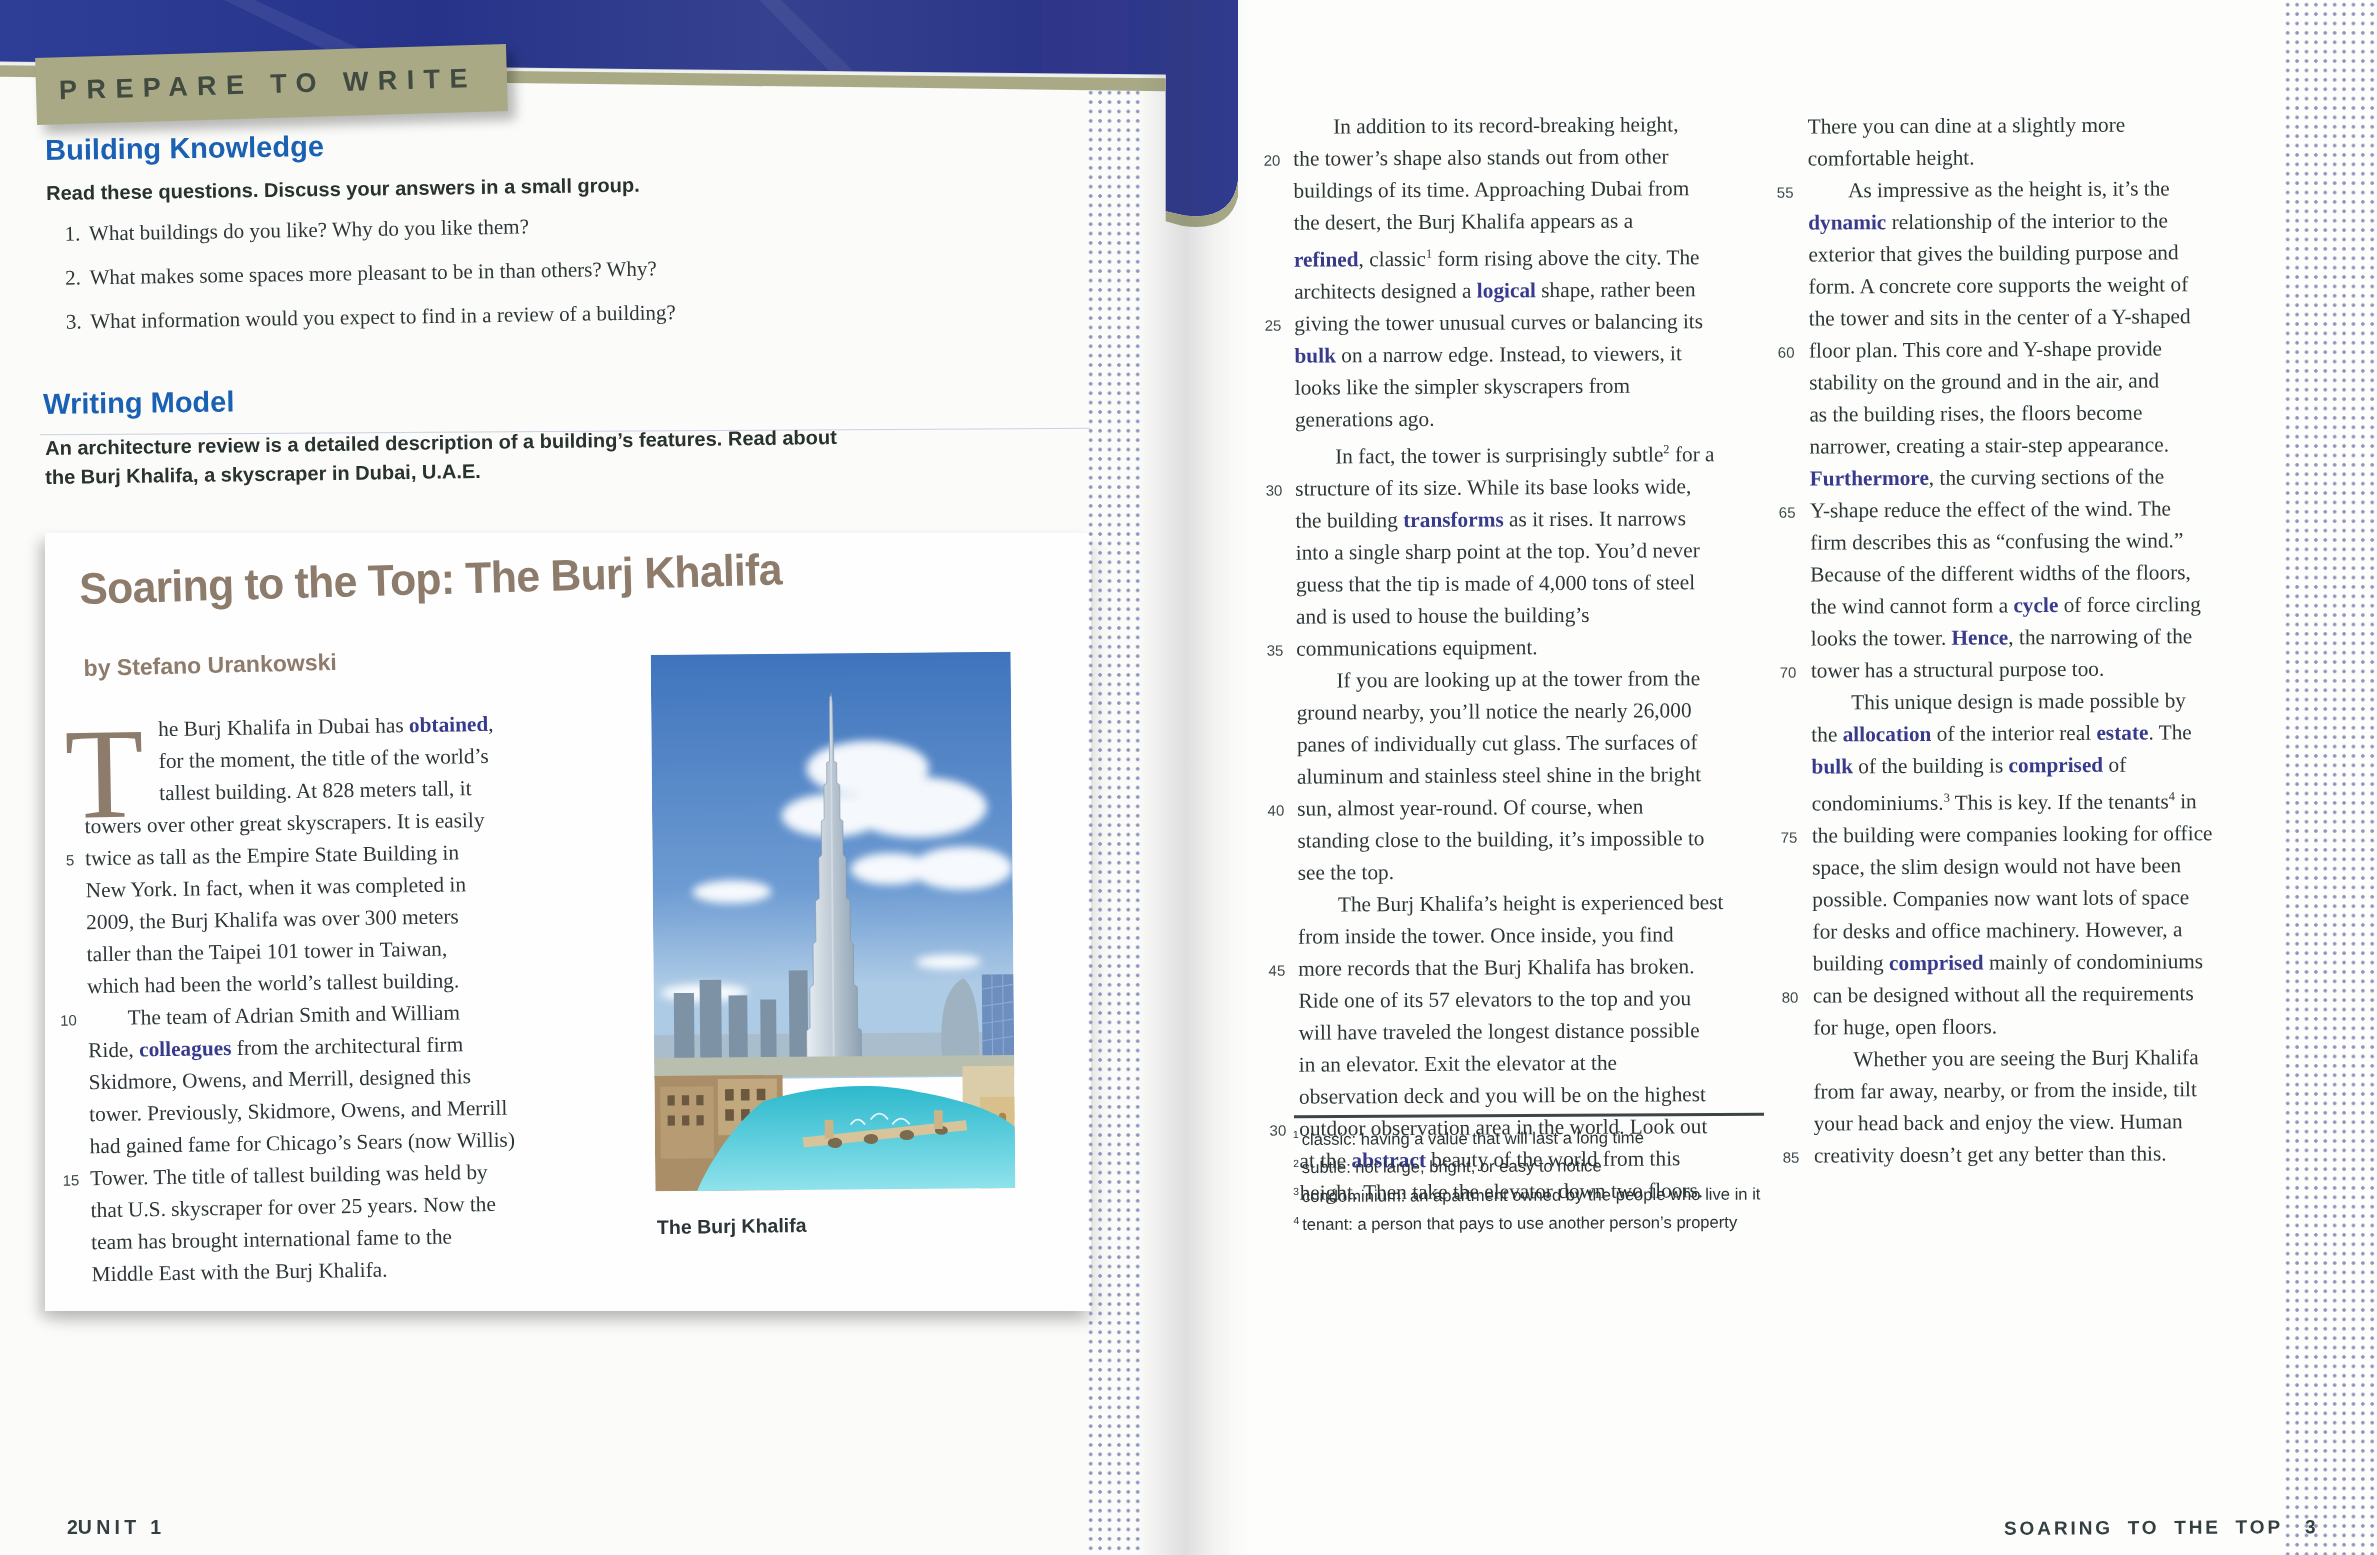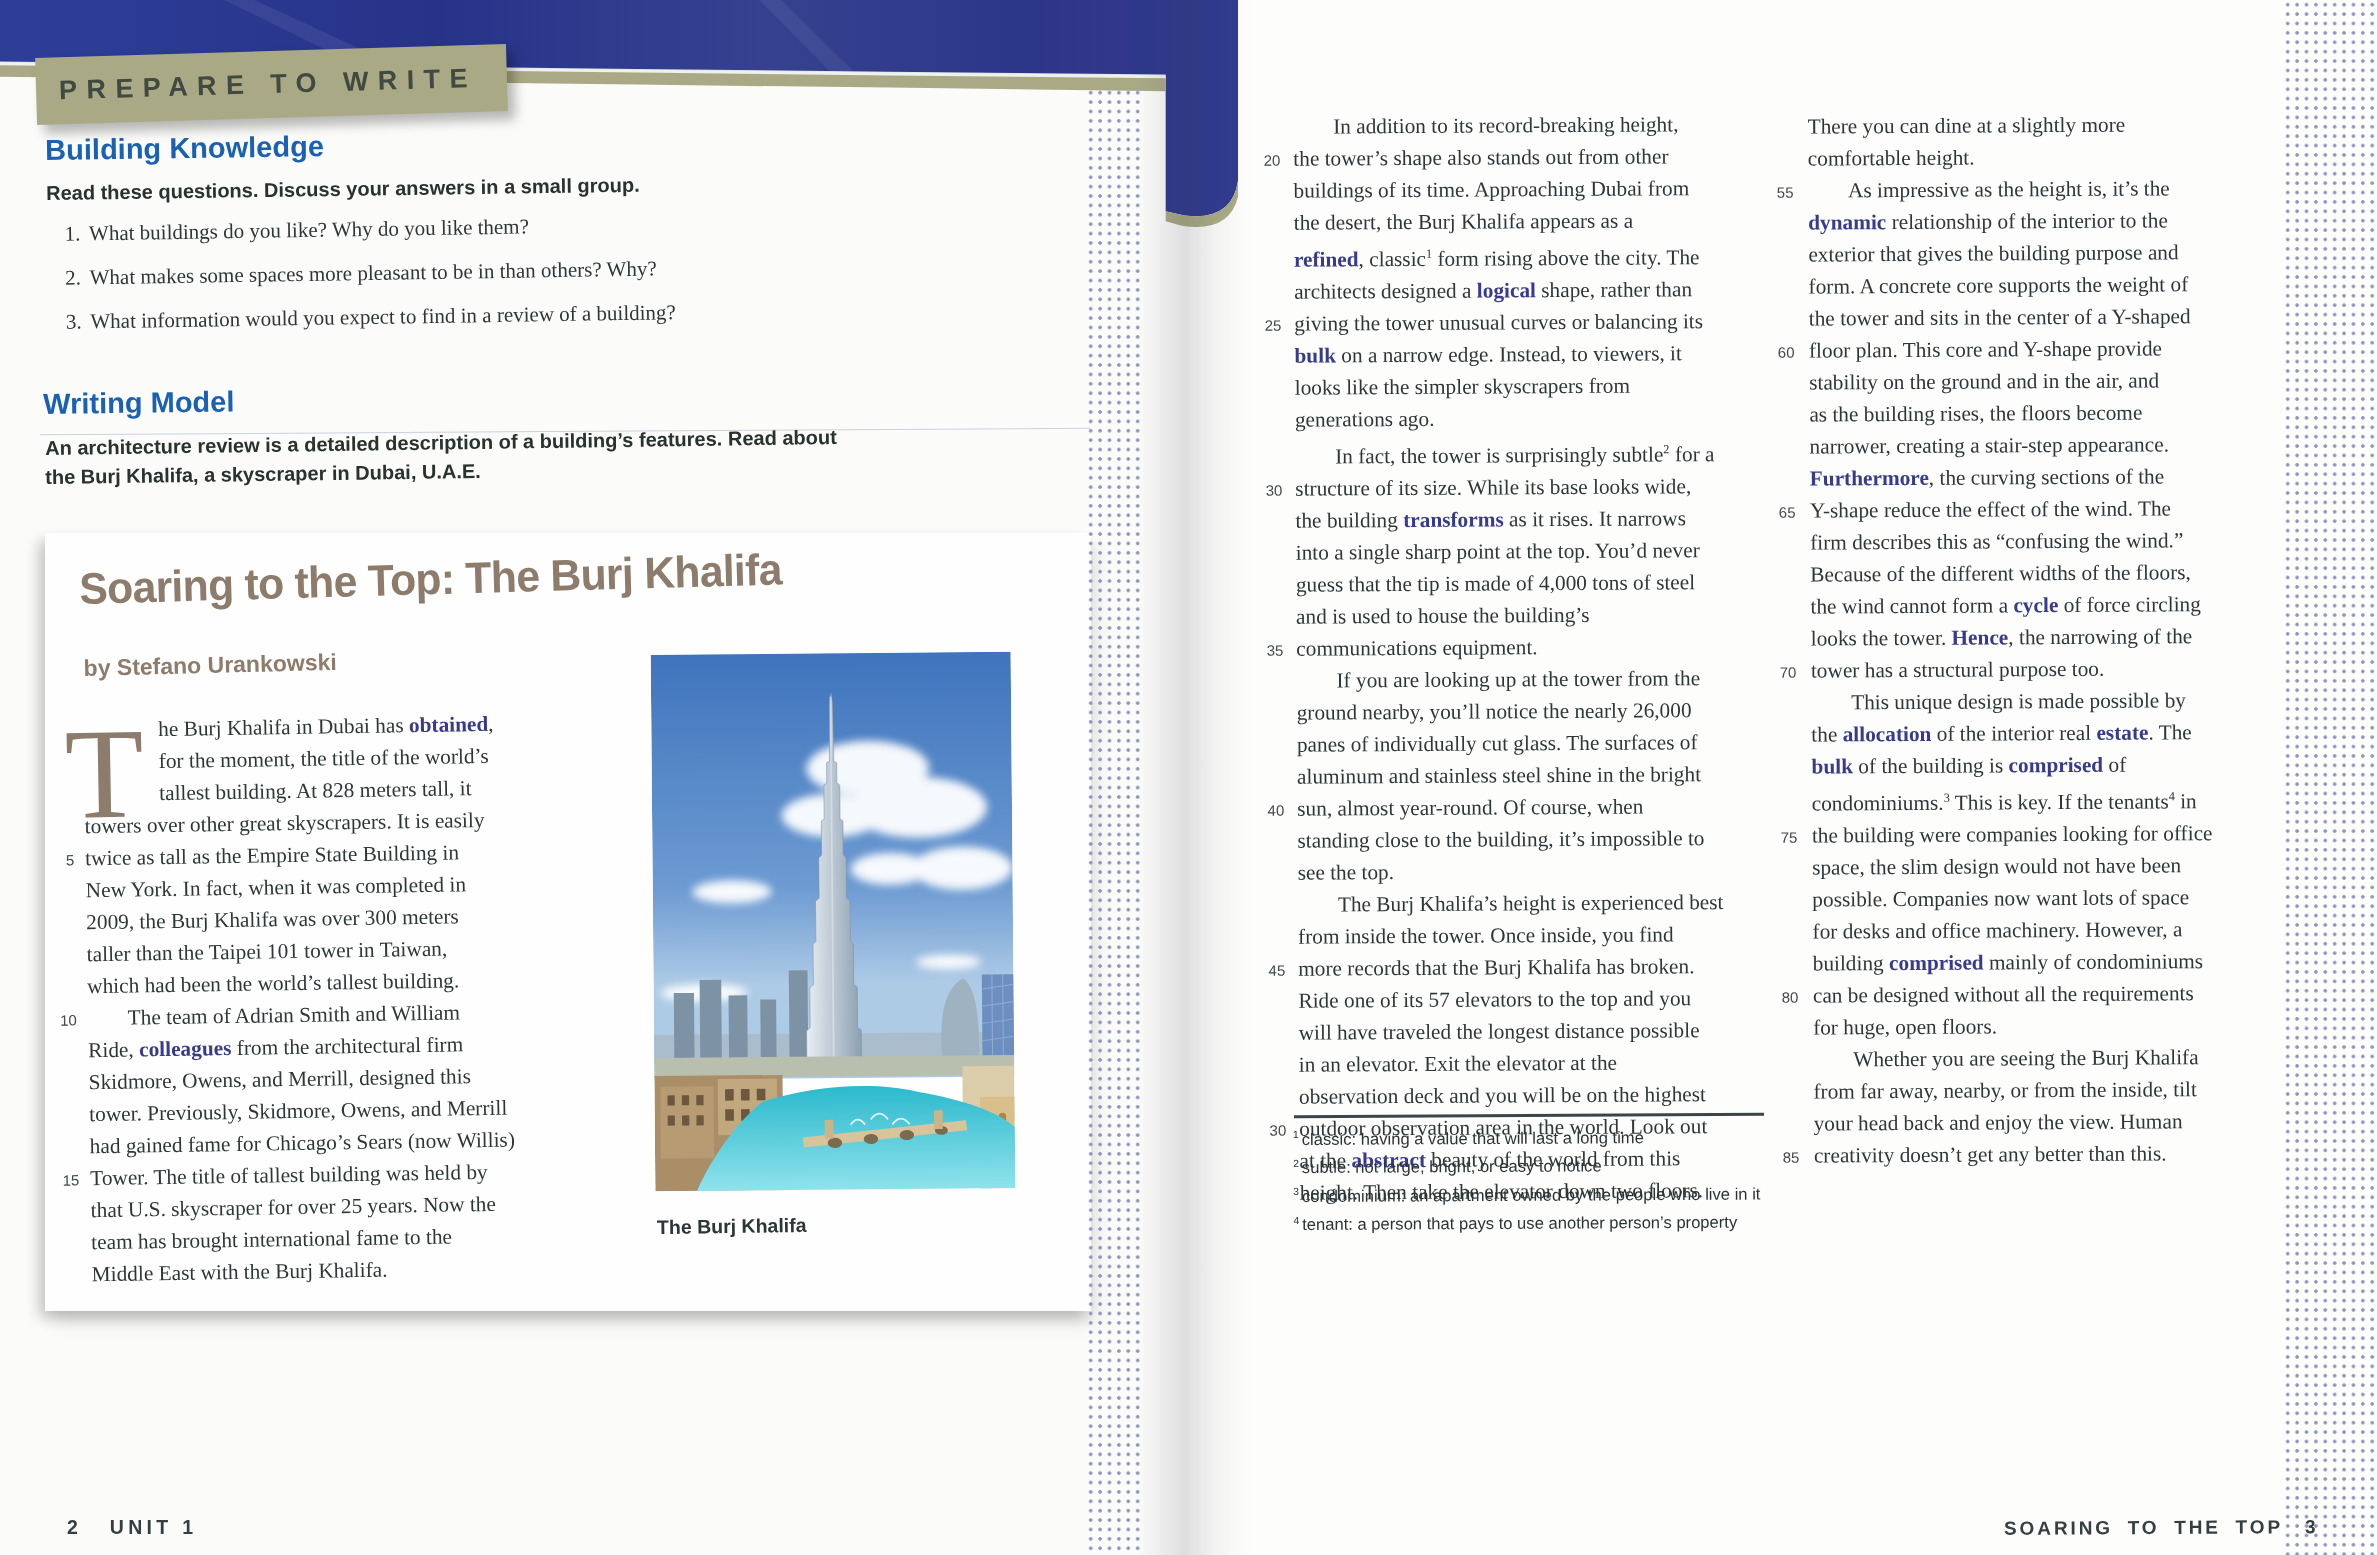--- a/index.html
+++ b/index.html
@@ -86,21 +86,21 @@
            transform:rotate(-0.3deg);}
   .fn-list{position:absolute;left:1293px;top:1124px;transform:rotate(-0.3deg);transform-origin:left top;}
   .fn-list .line{line-height:22px;}
   .fn-list .ltxt{font-family:"Liberation Sans",sans-serif;font-size:16.6px;color:#2b3335;}
   .fn-list sup{font-size:0.62em;padding-right:2.9px;}
 
   
   .footer{position:absolute;font-family:"Liberation Sans",sans-serif;font-weight:bold;
           color:#343f41;font-size:19.5px;}
   .footer-left{left:67px;top:1516px;}
-  .footer-left .unit{margin-left:32px;letter-spacing:4.3px;}
+  .footer-left .unit{letter-spacing:4.3px;}
   .footer-right{left:2004px;top:1517px;font-size:19px;transform:rotate(-0.3deg);}
   .footer-right .ftitle{letter-spacing:2.9px;word-spacing:6.5px;}
   .footer-right .fnum{margin-left:22px;}
 </style>
 </head>
 <body>
 
 <div class="canvas">
 
   <div class="rpage-bg"></div>
@@ -269,21 +269,21 @@
     </svg>
   </div>
   <div class="photo-caption">The Burj Khalifa</div>
 
   <div class="rcol rcol1">
       <div class="line ind"><span class="lnum"></span><span class="ltxt"><span>In addition to its record-breaking height,</span></span></div>
       <div class="line"><span class="lnum">20</span><span class="ltxt"><span>the tower’s shape also stands out from other</span></span></div>
       <div class="line"><span class="lnum"></span><span class="ltxt"><span>buildings of its time. Approaching Dubai from</span></span></div>
       <div class="line"><span class="lnum"></span><span class="ltxt"><span>the desert, the Burj Khalifa appears as a</span></span></div>
       <div class="line"><span class="lnum"></span><span class="ltxt"><span class="vocab">refined</span><span>, classic</span><sup>1</sup><span> form rising above the city. The</span></span></div>
-      <div class="line"><span class="lnum"></span><span class="ltxt"><span>architects designed a </span><span class="vocab">logical</span><span> shape, rather than</span></span></div>
+      <div class="line"><span class="lnum"></span><span class="ltxt"><span>architects designed a </span><span class="vocab">logical</span><span> shape, rather been</span></span></div>
       <div class="line"><span class="lnum">25</span><span class="ltxt"><span>giving the tower unusual curves or balancing its</span></span></div>
       <div class="line"><span class="lnum"></span><span class="ltxt"><span class="vocab">bulk</span><span> on a narrow edge. Instead, to viewers, it</span></span></div>
       <div class="line"><span class="lnum"></span><span class="ltxt"><span>looks like the simpler skyscrapers from</span></span></div>
       <div class="line"><span class="lnum"></span><span class="ltxt"><span>generations ago.</span></span></div>
       <div class="line ind"><span class="lnum"></span><span class="ltxt"><span>In fact, the tower is surprisingly subtle</span><sup>2</sup><span> for a</span></span></div>
       <div class="line"><span class="lnum">30</span><span class="ltxt"><span>structure of its size. While its base looks wide,</span></span></div>
       <div class="line"><span class="lnum"></span><span class="ltxt"><span>the building </span><span class="vocab">transforms</span><span> as it rises. It narrows</span></span></div>
       <div class="line"><span class="lnum"></span><span class="ltxt"><span>into a single sharp point at the top. You’d never</span></span></div>
       <div class="line"><span class="lnum"></span><span class="ltxt"><span>guess that the tip is made of 4,000 tons of steel</span></span></div>
       <div class="line"><span class="lnum"></span><span class="ltxt"><span>and is used to house the building’s</span></span></div>

